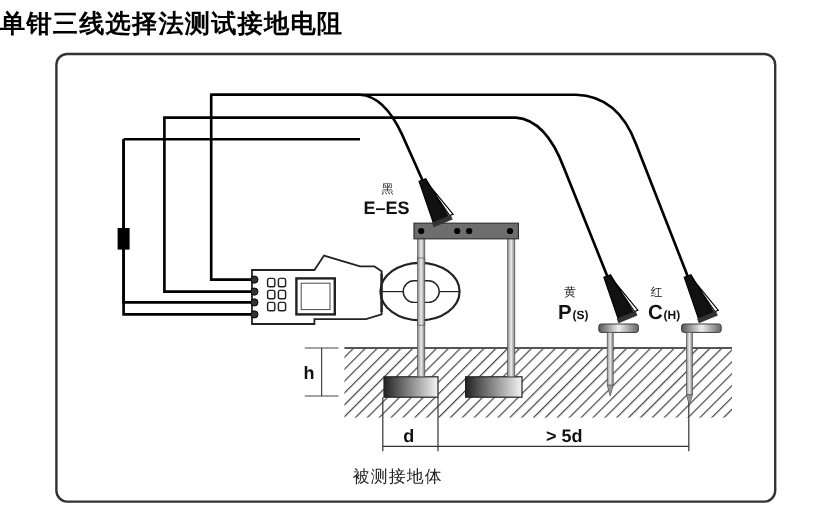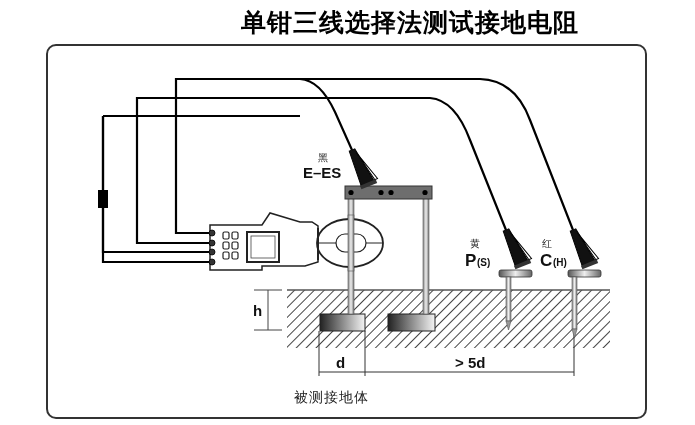--- a/index.html
+++ b/index.html
@@ -1,19 +1,19 @@
 <!DOCTYPE html>
 <html><head>
 <meta charset="utf-8">
 <style>
   html, body { margin:0; padding:0; background:#ffffff; }
   body { width:695px; height:425px; position:relative; overflow:hidden;
          font-family:"DejaVu Sans", sans-serif; }
-  #title { position:absolute; left:0; top:6px; width:579px; text-align:right;
-           font-family:"DejaVu Serif", serif; font-weight:bold; font-size:25px;
+  #title { position:absolute; left:0; top:6px; width:579px; text-align:left;
+           font-family:"DejaVu Serif", serif; font-weight:bold; font-size:21px;
            color:#000; letter-spacing:1px; }
   svg { position:absolute; left:0; top:0; }
   .lbl { font-family:"Liberation Sans", sans-serif; font-weight:bold; fill:#111; }
   .cn { font-family:"DejaVu Sans", sans-serif; fill:#222; }
 </style>
 </head>
 <body>
 
 <div id="title">单钳三线选择法测试接地电阻</div>
 

